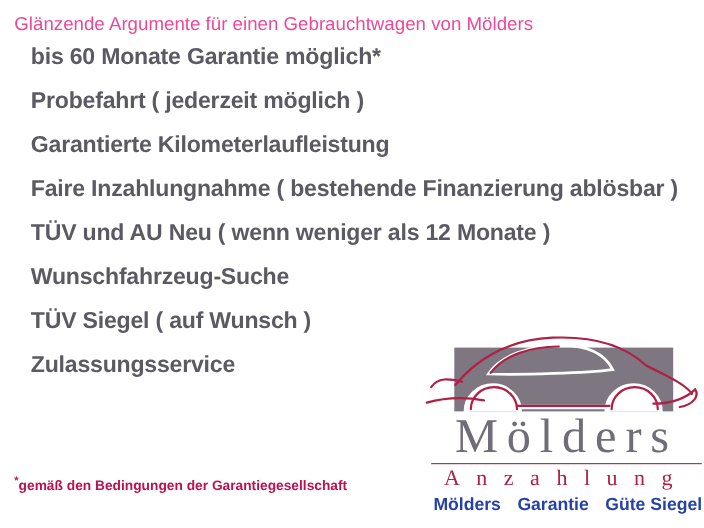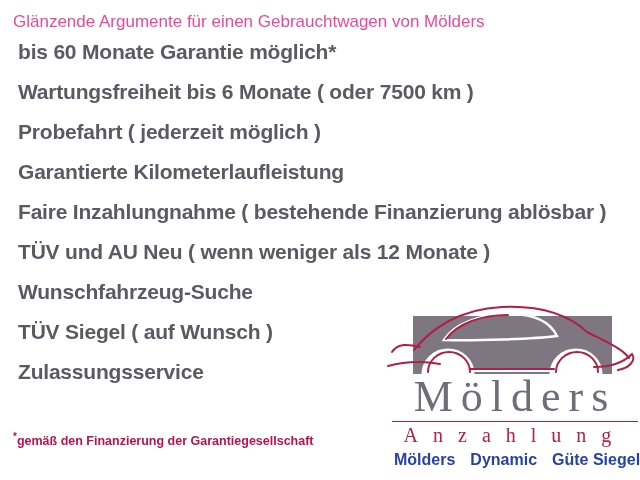--- a/index.html
+++ b/index.html
@@ -6,21 +6,21 @@
   body{
     width:640px;height:480px;position:relative;overflow:hidden;
     background:#ffffff;
     font-family:"Liberation Sans", sans-serif;
   }
   .page-title{
     position:absolute;left:13px;top:12px;width:560px;
     font-size:17px;font-weight:normal;color:#ec4899;letter-spacing:0;
   }
   .benefit-list{
-    position:absolute;left:18px;top:32px;width:560px;
+    position:absolute;left:28px;top:32px;width:560px;
   }
   .benefit-item{
     height:40px;line-height:40px;
     font-size:21px;font-weight:bold;color:#5b5a63;
     letter-spacing:-0.2px;white-space:nowrap;
   }
   .footnote{
     position:absolute;left:13px;top:434px;
     font-size:12.5px;font-weight:bold;color:#bb1150;
   }
@@ -51,31 +51,30 @@
     font-size:16px;font-weight:bold;color:#2742a6;
   }
 </style>
 </head>
 <body>
 
 <div class="page-title">Glänzende Argumente für einen Gebrauchtwagen von Mölders</div>
 
 <div class="benefit-list">
   <div class="benefit-item">bis 60 Monate Garantie möglich*</div>
-  <div class="benefit-item">Wartungsfreiheit bis 6 Monate ( oder 7500 km )</div>
   <div class="benefit-item">Probefahrt ( jederzeit möglich )</div>
   <div class="benefit-item">Garantierte Kilometerlaufleistung</div>
   <div class="benefit-item">Faire Inzahlungnahme ( bestehende Finanzierung ablösbar )</div>
   <div class="benefit-item">TÜV und AU Neu ( wenn weniger als 12 Monate )</div>
   <div class="benefit-item">Wunschfahrzeug-Suche</div>
   <div class="benefit-item">TÜV Siegel ( auf Wunsch )</div>
   <div class="benefit-item">Zulassungsservice</div>
 </div>
 
-<div class="footnote"><span class="marker">*</span><span>gemäß den Finanzierung der Garantiegesellschaft</span></div>
+<div class="footnote"><span class="marker">*</span><span>gemäß den Bedingungen der Garantiegesellschaft</span></div>
 
 <svg class="car-graphic" viewBox="0 0 252 96" xmlns="http://www.w3.org/2000/svg">
 
   <rect x="27" y="28" width="199" height="58" fill="#7e7681"></rect>
 
   <path d="M40,86 a22,21 0 0 1 44,0" fill="#ffffff"></path>
   <path d="M38,86 a24,23 0 0 1 48,0 l0,10 l-48,0 z" fill="none" stroke="#ffffff" stroke-width="5"></path>
   <path d="M168,86 a22,21 0 0 1 44,0" fill="#ffffff"></path>
   <path d="M166,86 a24,23 0 0 1 48,0 l0,10 l-48,0 z" fill="none" stroke="#ffffff" stroke-width="5"></path>
 
@@ -96,15 +95,15 @@
 </svg>
 
 <div class="logo-block">
   <div class="logo-brand">Mölders</div>
   <div class="logo-rule"></div>
   <div class="logo-division">Anzahlung</div>
 </div>
 
 <div class="seal-footer">
   <span>Mölders</span>
-  <span>Dynamic</span>
+  <span>Garantie</span>
   <span>Güte Siegel</span>
 </div>
 
 </body></html>

